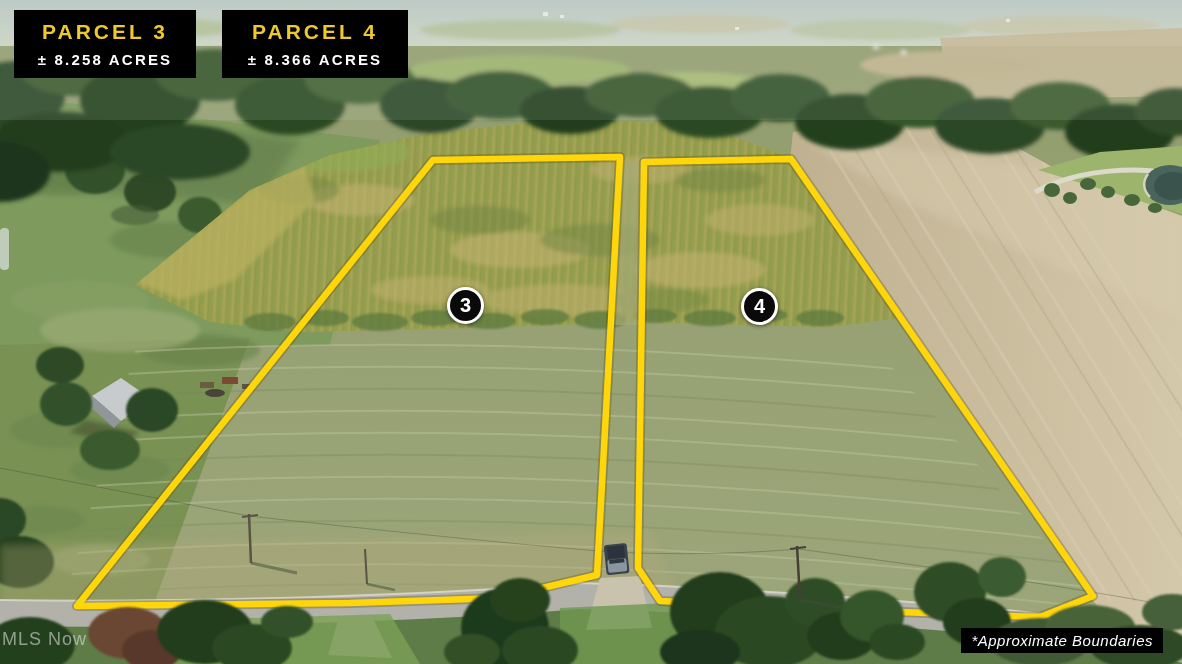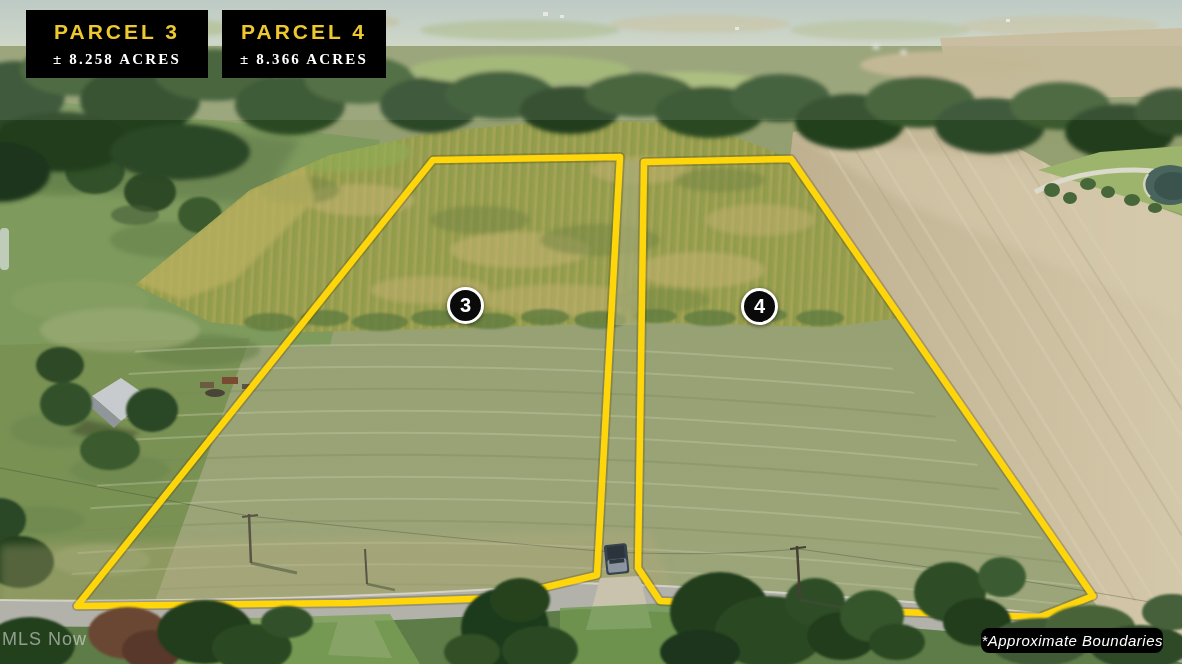--- a/index.html
+++ b/index.html
@@ -1,23 +1,23 @@
 <!DOCTYPE html>
 <html style="--c-boundary-yellow: #FFD60A; --c-label-bg: #000000; --c-parcel-name: #EDC82F; --c-acreage-text: #FFFFFF; --c-badge-bg: #0A0A0A; --c-badge-border: #FFFFFF; --c-badge-text: #FFFFFF; --c-disclaimer-bg: #000000; --c-disclaimer-text: #FFFFFF; --c-watermark-text: #EBEBEB;"><head>
 <meta charset="utf-8">
 <style>
   html,body{margin:0;padding:0;background:#1a1a1a;font-family:"Liberation Sans",sans-serif;}
   .stage{position:relative;width:1182px;height:664px;overflow:hidden;background:#8f9a6b;}
   .stage svg{position:absolute;left:0;top:0;}
   .label-box{position:absolute;height:68px;background:var(--c-label-bg,#000);display:flex;flex-direction:column;align-items:center;justify-content:center;gap:7px;}
   .label-title{color:var(--c-parcel-name,#edc82f);font-weight:bold;font-size:21px;letter-spacing:3px;white-space:nowrap;}
-  .label-acres{color:var(--c-acreage-text,#fff);font-weight:bold;font-size:15px;letter-spacing:2.2px;white-space:nowrap;font-family:Liberation Serif, serif;}
+  .label-acres{color:var(--c-acreage-text,#fff);font-weight:bold;font-size:15px;letter-spacing:2.2px;white-space:nowrap;}
   .badge{position:absolute;width:37px;height:37px;border-radius:50%;background:var(--c-badge-bg,#0a0a0a);border:3px solid var(--c-badge-border,#fff);color:var(--c-badge-text,#fff);display:flex;align-items:center;justify-content:center;font-size:20px;font-weight:bold;box-shadow:0 1px 4px rgba(0,0,0,.55);box-sizing:border-box;}
   .watermark{position:absolute;left:2px;top:629px;font-size:18px;font-weight:500;color:var(--c-watermark-text,#ebebeb);opacity:.55;letter-spacing:1px;}
-  .disclaimer{position:absolute;right:19px;top:628px;background:var(--c-disclaimer-bg,#000);color:var(--c-disclaimer-text,#fff);font-style:italic;font-size:15px;padding:4px 0;letter-spacing:.5px;white-space:nowrap;border-radius:8px;}
+  .disclaimer{position:absolute;right:19px;top:628px;background:var(--c-disclaimer-bg,#000);color:var(--c-disclaimer-text,#fff);font-style:italic;font-size:15px;padding:4px 10px;letter-spacing:.5px;white-space:nowrap;}
 </style>
 </head>
 <body>
 
 <div class="stage">
 
 <svg width="1182" height="664" viewBox="0 0 1182 664">
   <defs>
     <linearGradient id="hazeG" x1="0" y1="0" x2="0" y2="1">
       <stop offset="0" stop-color="#b9c7c2"></stop>
@@ -311,25 +311,25 @@
   </g>
   <g>
     <line x1="800" y1="600" x2="844" y2="608" stroke="#3f4c35" stroke-width="3" opacity=".6"></line>
     <line x1="797" y1="546" x2="800" y2="600" stroke="#473f33" stroke-width="2.5"></line>
     <line x1="790" y1="549" x2="806" y2="547" stroke="#473f33" stroke-width="2"></line>
   </g>
 
   <rect width="1182" height="120" fill="#dde6de" opacity=".12"></rect>
 </svg>
 
-  <div class="label-box" style="left:14px;top:10px;width:182px;margin-left:12px;">
+  <div class="label-box" style="left:14px;top:10px;width:182px;">
     <div class="label-title">PARCEL 3</div>
     <div class="label-acres">± 8.258 ACRES</div>
   </div>
-  <div class="label-box" style="left:222px;top:10px;width:164px;">
+  <div class="label-box" style="left:222px;top:10px;width:186px;">
     <div class="label-title">PARCEL 4</div>
     <div class="label-acres">± 8.366 ACRES</div>
   </div>
 
   <div class="badge" style="left:447px;top:287px;">3</div>
   <div class="badge" style="left:741px;top:288px;">4</div>
 
   <div class="watermark">MLS Now</div>
   <div class="disclaimer">*Approximate Boundaries</div>
 </div>

